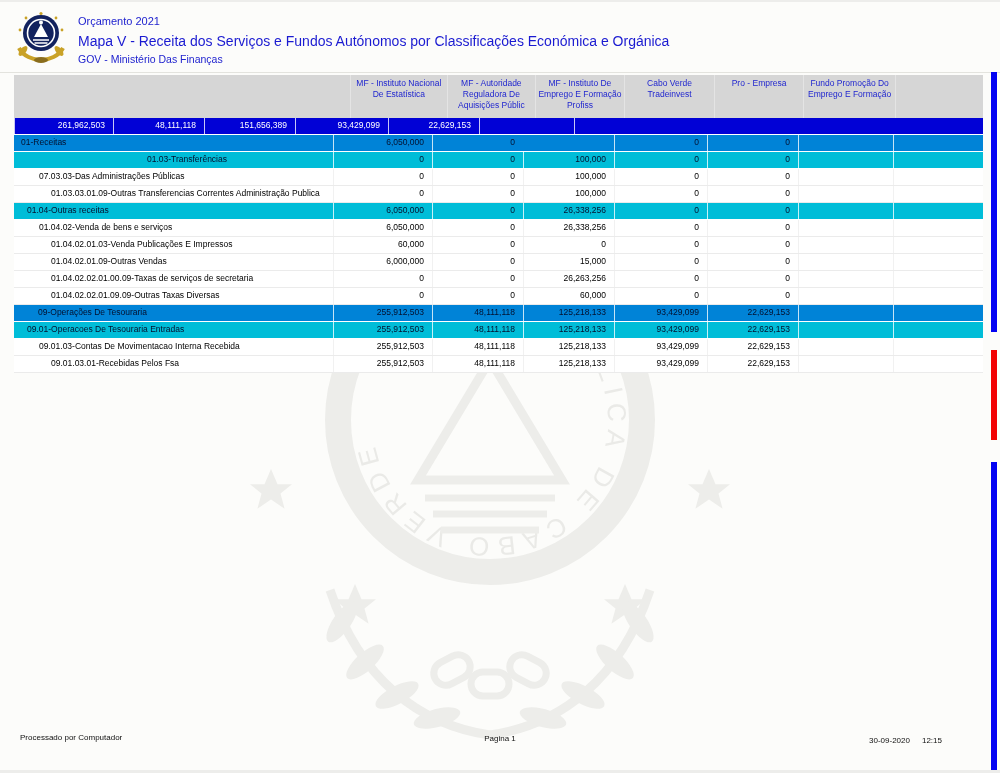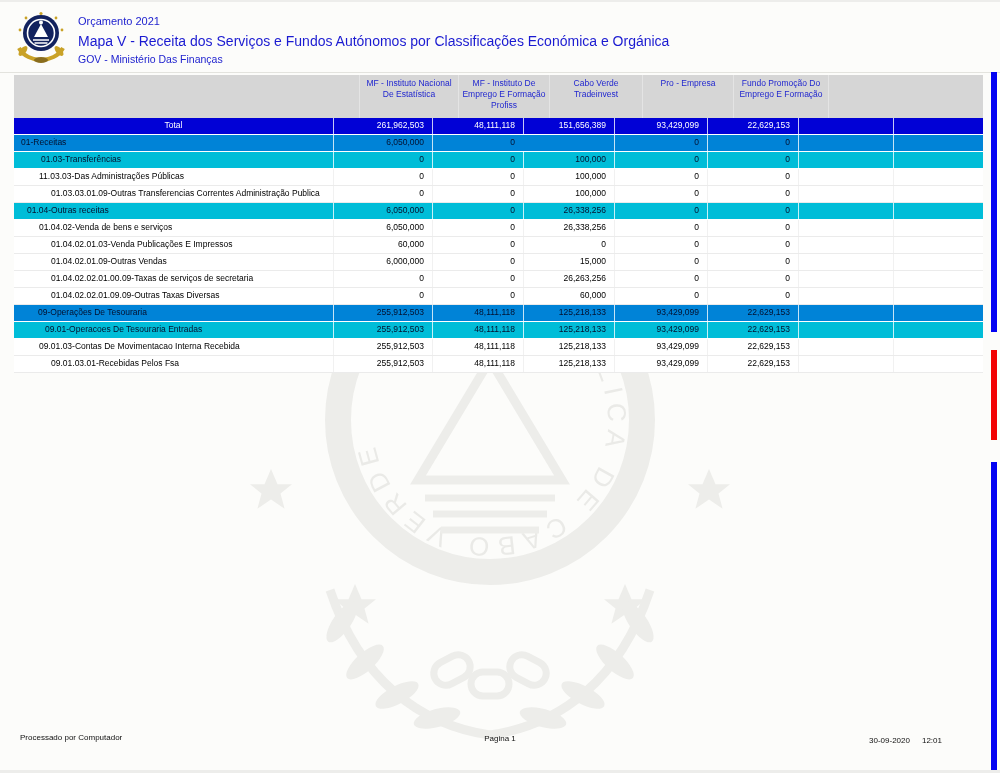--- a/index.html
+++ b/index.html
@@ -127,59 +127,59 @@
   <div class="budget-year">Orçamento 2021</div>
   <div class="map-title">Mapa V - Receita dos Serviços e Fundos Autónomos por Classificações Económica e Orgánica</div>
   <div class="gov-line">GOV - Ministério Das Finanças</div>
 </div>
 <div class="header-rule"></div>
 
 <div class="report-table">
   <div class="thead" id="thead">
       <div class="th" style="width: 319px;"></div>
       <div class="th" style="width: 99px; margin-left: 26px;">MF - Instituto Nacional De Estatística</div>
+      <div class="th" style="width: 91px;">MF - Autoridade Reguladora De Aquisições Públic</div>
       <div class="th" style="width: 91px;">MF - Instituto De Emprego E Formação Profiss</div>
       <div class="th" style="width: 93px;">Cabo Verde Tradeinvest</div>
       <div class="th" style="width: 91px;">Pro - Empresa</div>
       <div class="th" style="width: 95px;">Fundo Promoção Do Emprego E Formação</div>
       <div class="th" style="width: 90px;"></div>
     </div>
   <div id="tbody">
       <div class="trow total">
-        <div class="cell label center" style="width: 319px;">Total</div>
         <div class="cell val" style="width: 99px;">261,962,503</div>
         <div class="cell val" style="width: 91px;">48,111,118</div>
         <div class="cell val" style="width: 91px;">151,656,389</div>
         <div class="cell val" style="width: 93px;">93,429,099</div>
         <div class="cell val" style="width: 91px;">22,629,153</div>
         <div class="cell val" style="width: 95px;"></div>
         <div class="cell val" style="width: 90px;"></div>
       </div>
       <div class="trow l0">
         <div class="cell label" style="width: 319px; padding-left: 7px;">01-Receitas</div>
         <div class="cell val" style="width: 99px;">6,050,000</div>
         <div class="cell val" style="width: 91px;">0</div>
         <div class="cell val" style="width: 91px; margin-top: 16px;">26,438,256</div>
         <div class="cell val" style="width: 93px;">0</div>
         <div class="cell val" style="width: 91px;">0</div>
         <div class="cell val" style="width: 95px;"></div>
         <div class="cell val" style="width: 90px;"></div>
       </div>
       <div class="trow l1">
-        <div class="cell label" style="width: 319px; padding-left: 27px;">01.03-Transferências</div>
+        <div class="cell label" style="width: 319px; padding-left: 27px; text-align: center;">01.03-Transferências</div>
         <div class="cell val" style="width: 99px;">0</div>
         <div class="cell val" style="width: 91px;">0</div>
         <div class="cell val" style="width: 91px;">100,000</div>
         <div class="cell val" style="width: 93px;">0</div>
         <div class="cell val" style="width: 91px;">0</div>
         <div class="cell val" style="width: 95px;"></div>
         <div class="cell val" style="width: 90px;"></div>
       </div>
       <div class="trow white">
-        <div class="cell label" style="width: 319px; padding-left: 25px;">11.03.03-Das Administrações Públicas</div>
+        <div class="cell label" style="width: 319px; padding-left: 25px;">07.03.03-Das Administrações Públicas</div>
         <div class="cell val" style="width: 99px;">0</div>
         <div class="cell val" style="width: 91px;">0</div>
         <div class="cell val" style="width: 91px;">100,000</div>
         <div class="cell val" style="width: 93px;">0</div>
         <div class="cell val" style="width: 91px;">0</div>
         <div class="cell val" style="width: 95px;"></div>
         <div class="cell val" style="width: 90px;"></div>
       </div>
       <div class="trow white">
         <div class="cell label" style="width: 319px; padding-left: 37px;">01.03.03.01.09-Outras Transferencias Correntes Administração Publica</div>
@@ -255,21 +255,21 @@
         <div class="cell label" style="width: 319px; padding-left: 24px;">09-Operações De Tesouraria</div>
         <div class="cell val" style="width: 99px;">255,912,503</div>
         <div class="cell val" style="width: 91px;">48,111,118</div>
         <div class="cell val" style="width: 91px;">125,218,133</div>
         <div class="cell val" style="width: 93px;">93,429,099</div>
         <div class="cell val" style="width: 91px;">22,629,153</div>
         <div class="cell val" style="width: 95px;"></div>
         <div class="cell val" style="width: 90px;"></div>
       </div>
       <div class="trow l1">
-        <div class="cell label" style="width: 319px; padding-left: 31px;">09.01-Operacoes De Tesouraria Entradas</div>
+        <div class="cell label" style="width: 319px; padding-left: 13px;">09.01-Operacoes De Tesouraria Entradas</div>
         <div class="cell val" style="width: 99px;">255,912,503</div>
         <div class="cell val" style="width: 91px;">48,111,118</div>
         <div class="cell val" style="width: 91px;">125,218,133</div>
         <div class="cell val" style="width: 93px;">93,429,099</div>
         <div class="cell val" style="width: 91px;">22,629,153</div>
         <div class="cell val" style="width: 95px;"></div>
         <div class="cell val" style="width: 90px;"></div>
       </div>
       <div class="trow white">
         <div class="cell label" style="width: 319px; padding-left: 25px;">09.01.03-Contas De Movimentacao Interna Recebida</div>
@@ -295,16 +295,16 @@
 </div>
 
 <div class="stripe b1"></div>
 <div class="stripe r1"></div>
 <div class="stripe b2"></div>
 
 <div class="footer-left">Processado por Computador</div>
 <div class="footer-center">Pagina 1</div>
 <div class="footer-right">
   <span>30-09-2020</span>
-  <span>12:01</span>
+  <span>12:15</span>
 </div>
 
 <div class="bottom-edge"></div>
 
 </body></html>

